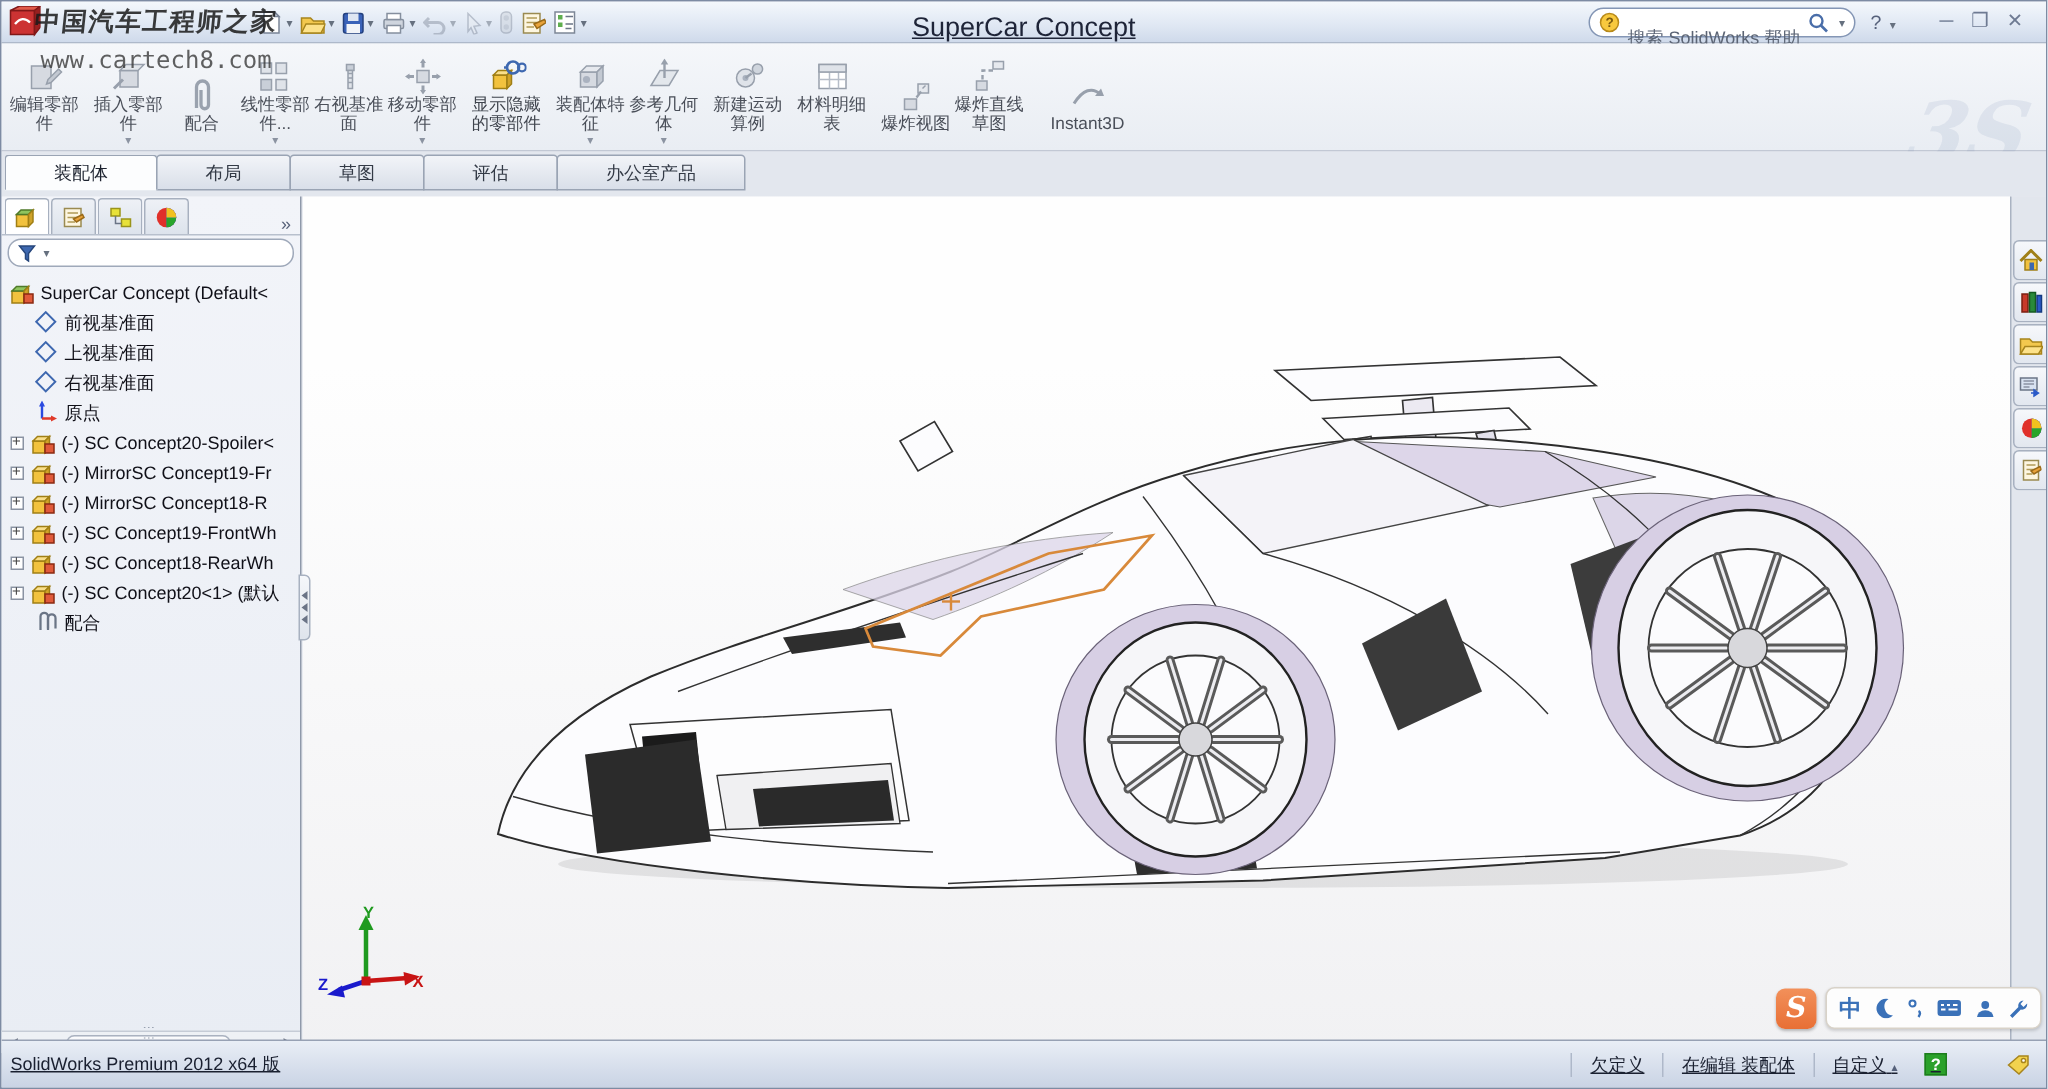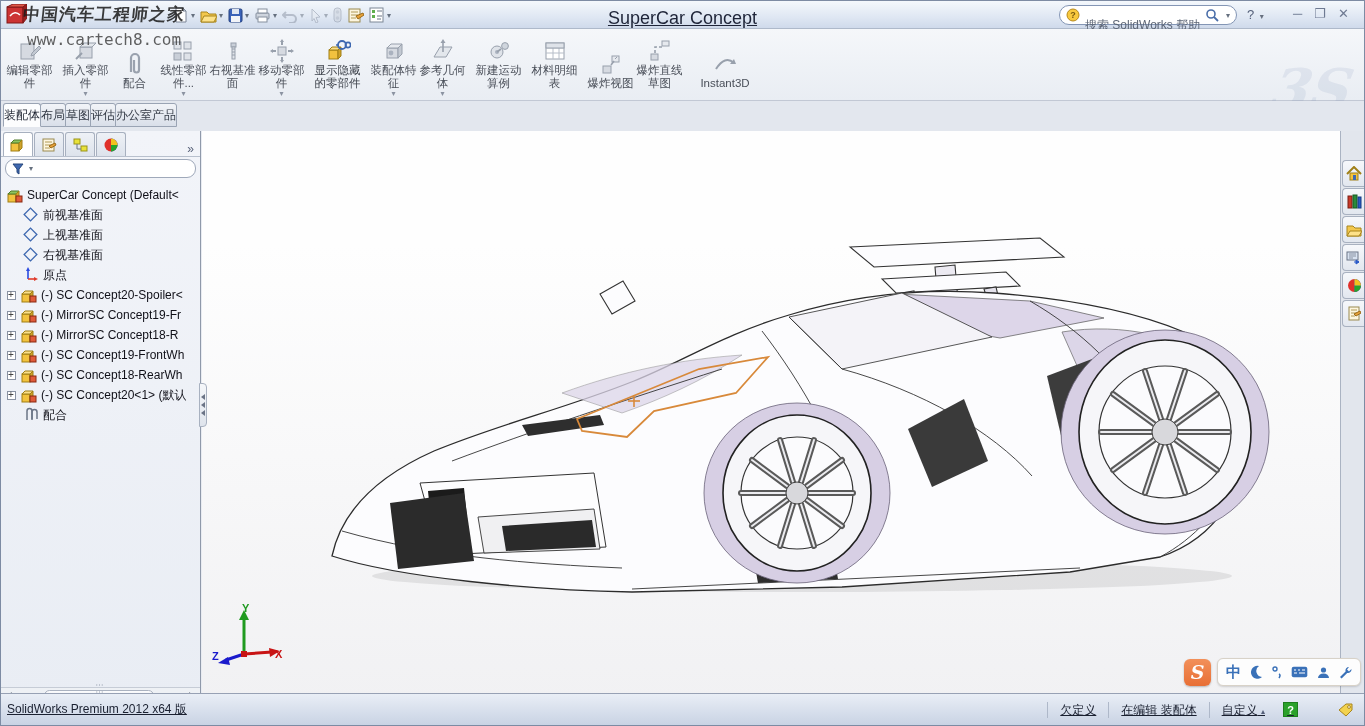--- a/index.html
+++ b/index.html
@@ -39,21 +39,21 @@
   .rbtn .rlb { flex:1; font-size:11.5px; line-height:12.5px; text-align:center; color:#3f444d; }
   .rbtn.dis .rlb { color:#4a4f59; }
   .rbtn .rdd { height:9px; font-size:8px; color:#8b93a1; }
   .rsep { width:1px; background:#cdd2db; margin:4px 3px; }
   .ghost3s { position:absolute; right:12px; top:30px; font-family:"DejaVu Serif",serif; font-style:italic;
     font-weight:bold; font-size:56px; color:rgba(110,130,170,.12); transform:skewX(-12deg); line-height:60px; }
 
   
   .tabrow { position:absolute; left:0; top:100px; width:100%; height:30px; background:#e3e7ee; }
   .tabs { position:absolute; left:2px; top:2px; display:flex; }
-  .tab { height:24px; line-height:23px; padding:0 0; font-size:12px; color:#333a46;
+  .tab { height:24px; line-height:23px; padding:0 32px; font-size:12px; color:#333a46;
     background:linear-gradient(#f2f4f8,#d9dfe9); border:1px solid #9aa4b4; border-radius:3px 3px 0 0;
     margin-right:-1px; }
   .tab.active { background:#fcfdfe; color:#1d2330; border-bottom-color:#fcfdfe; z-index:2; }
 
   
   .headsup { position:absolute; left:638px; top:104px; height:24px; display:flex; align-items:center; gap:4px; }
   .hbtn { display:flex; align-items:center; gap:1px; padding:1px; }
   .hbtn.disabled { opacity:.45; }
 
   .docctrl { position:absolute; left:1244px; top:106px; display:flex; align-items:center; gap:10px;

